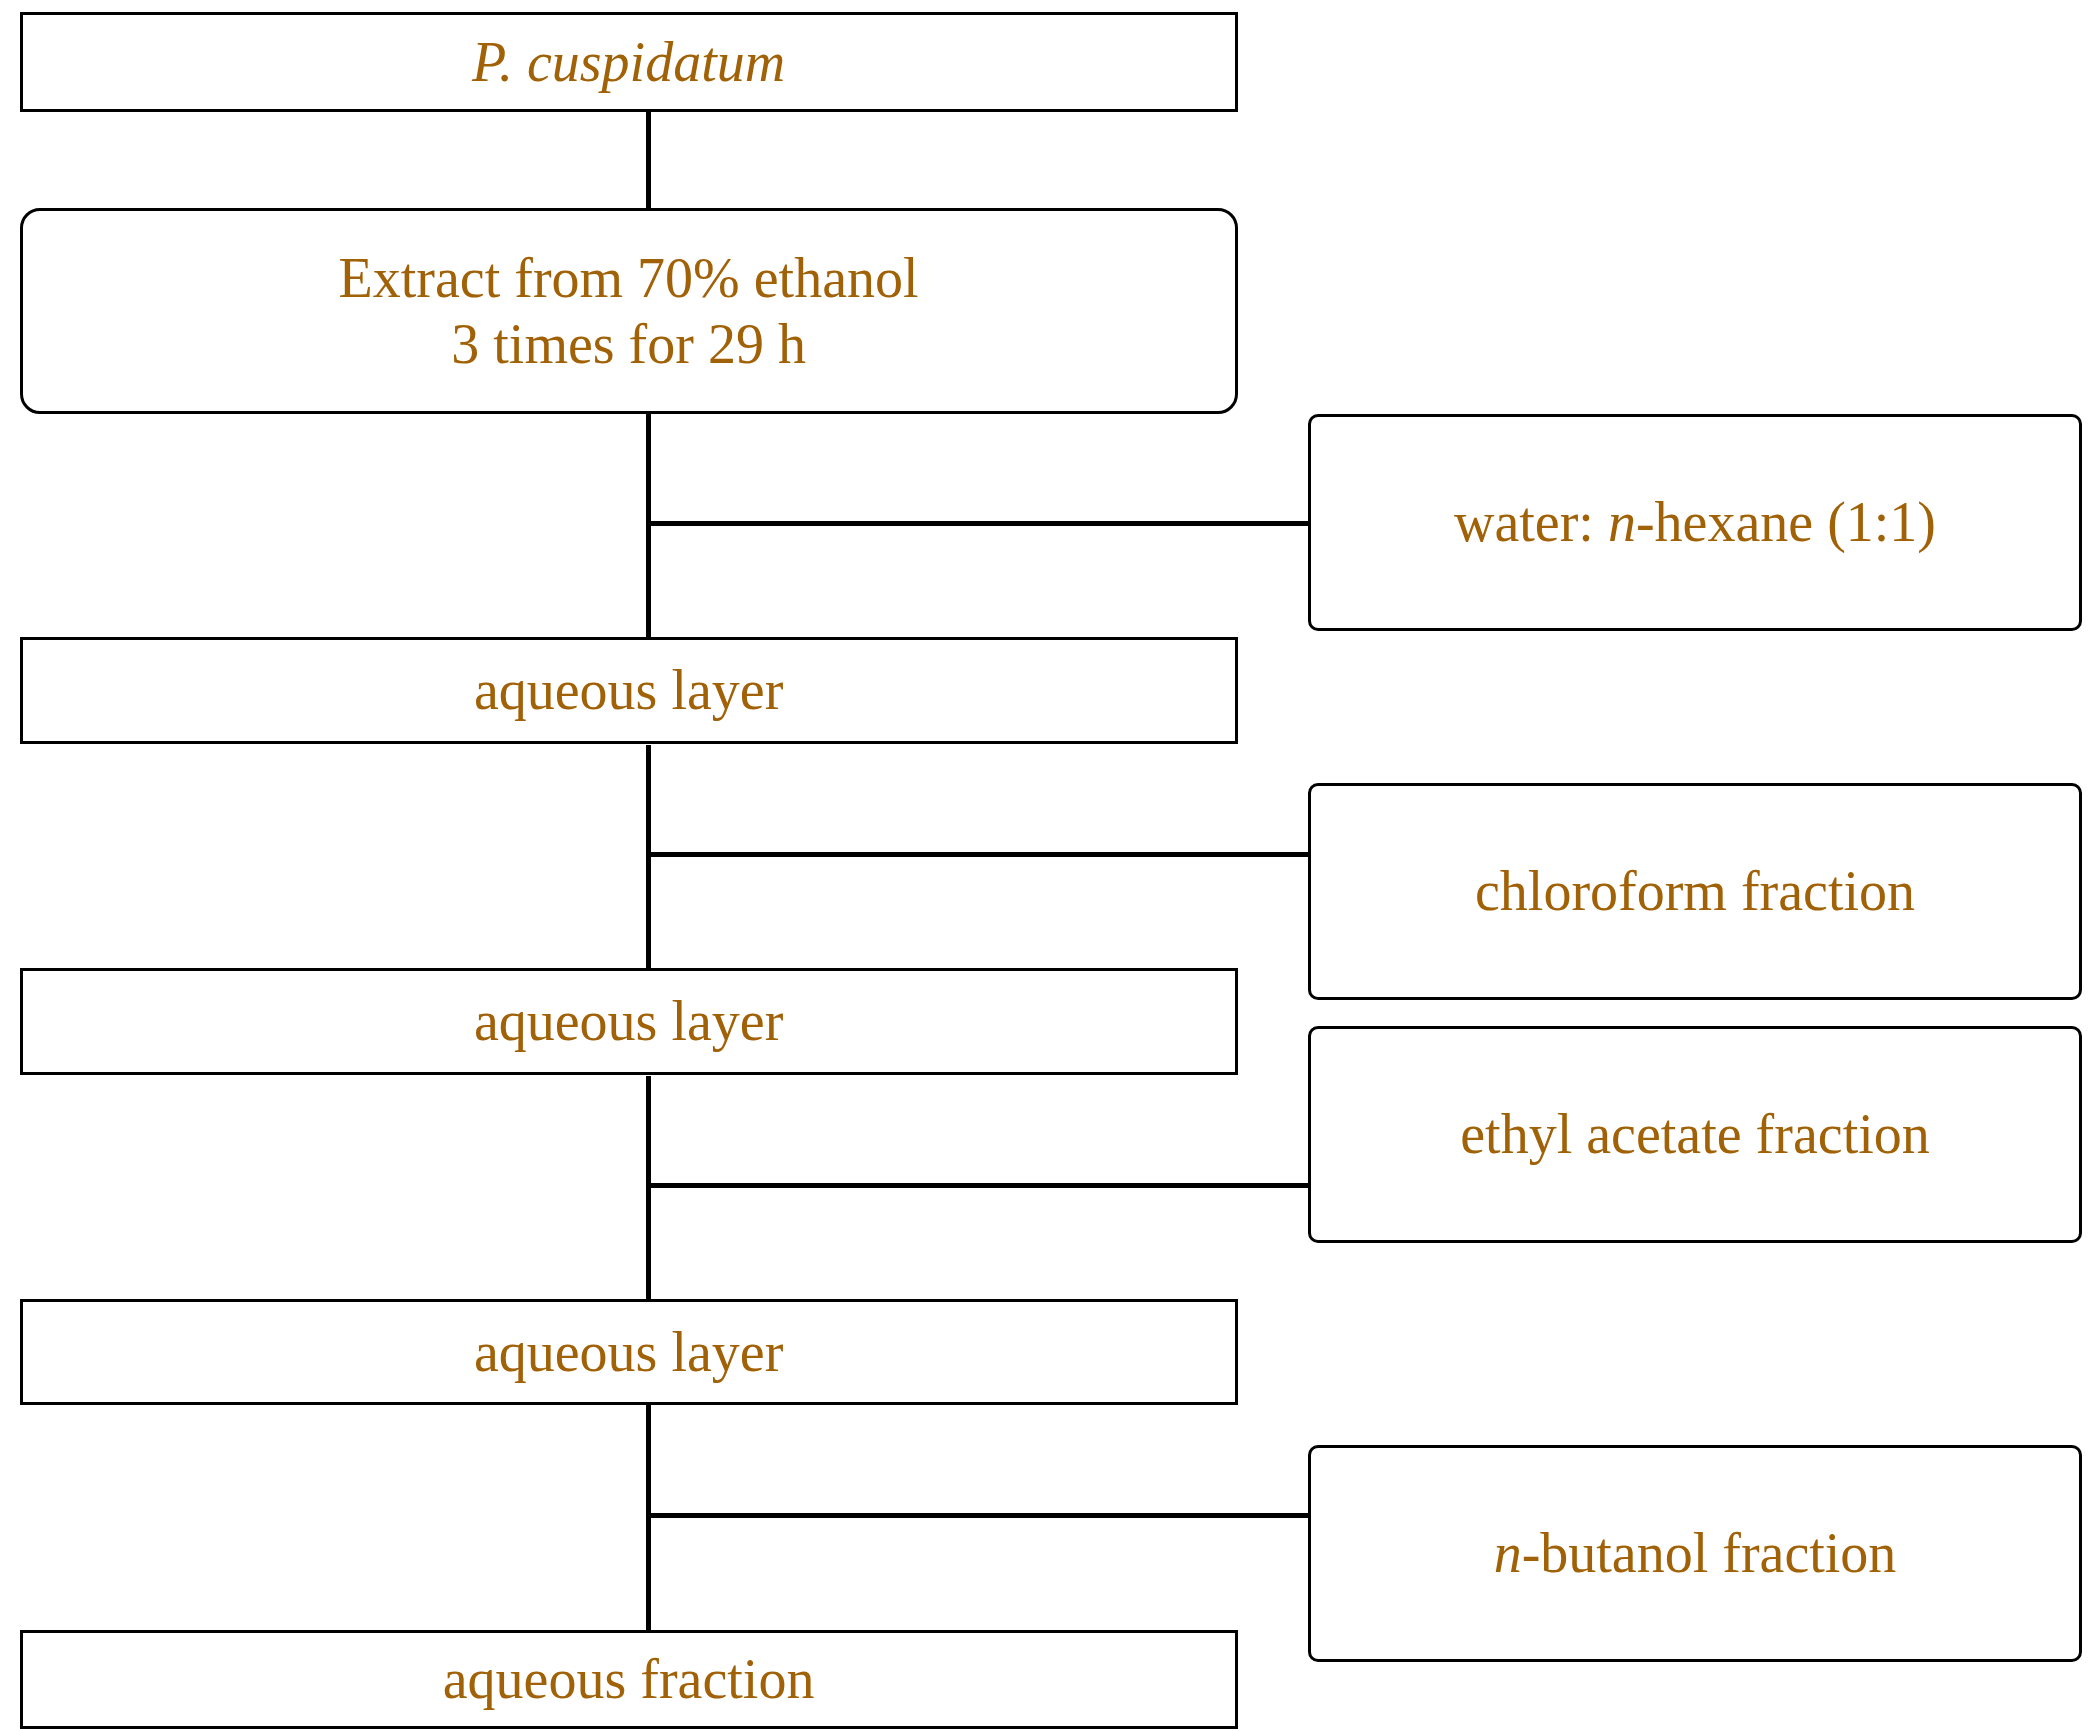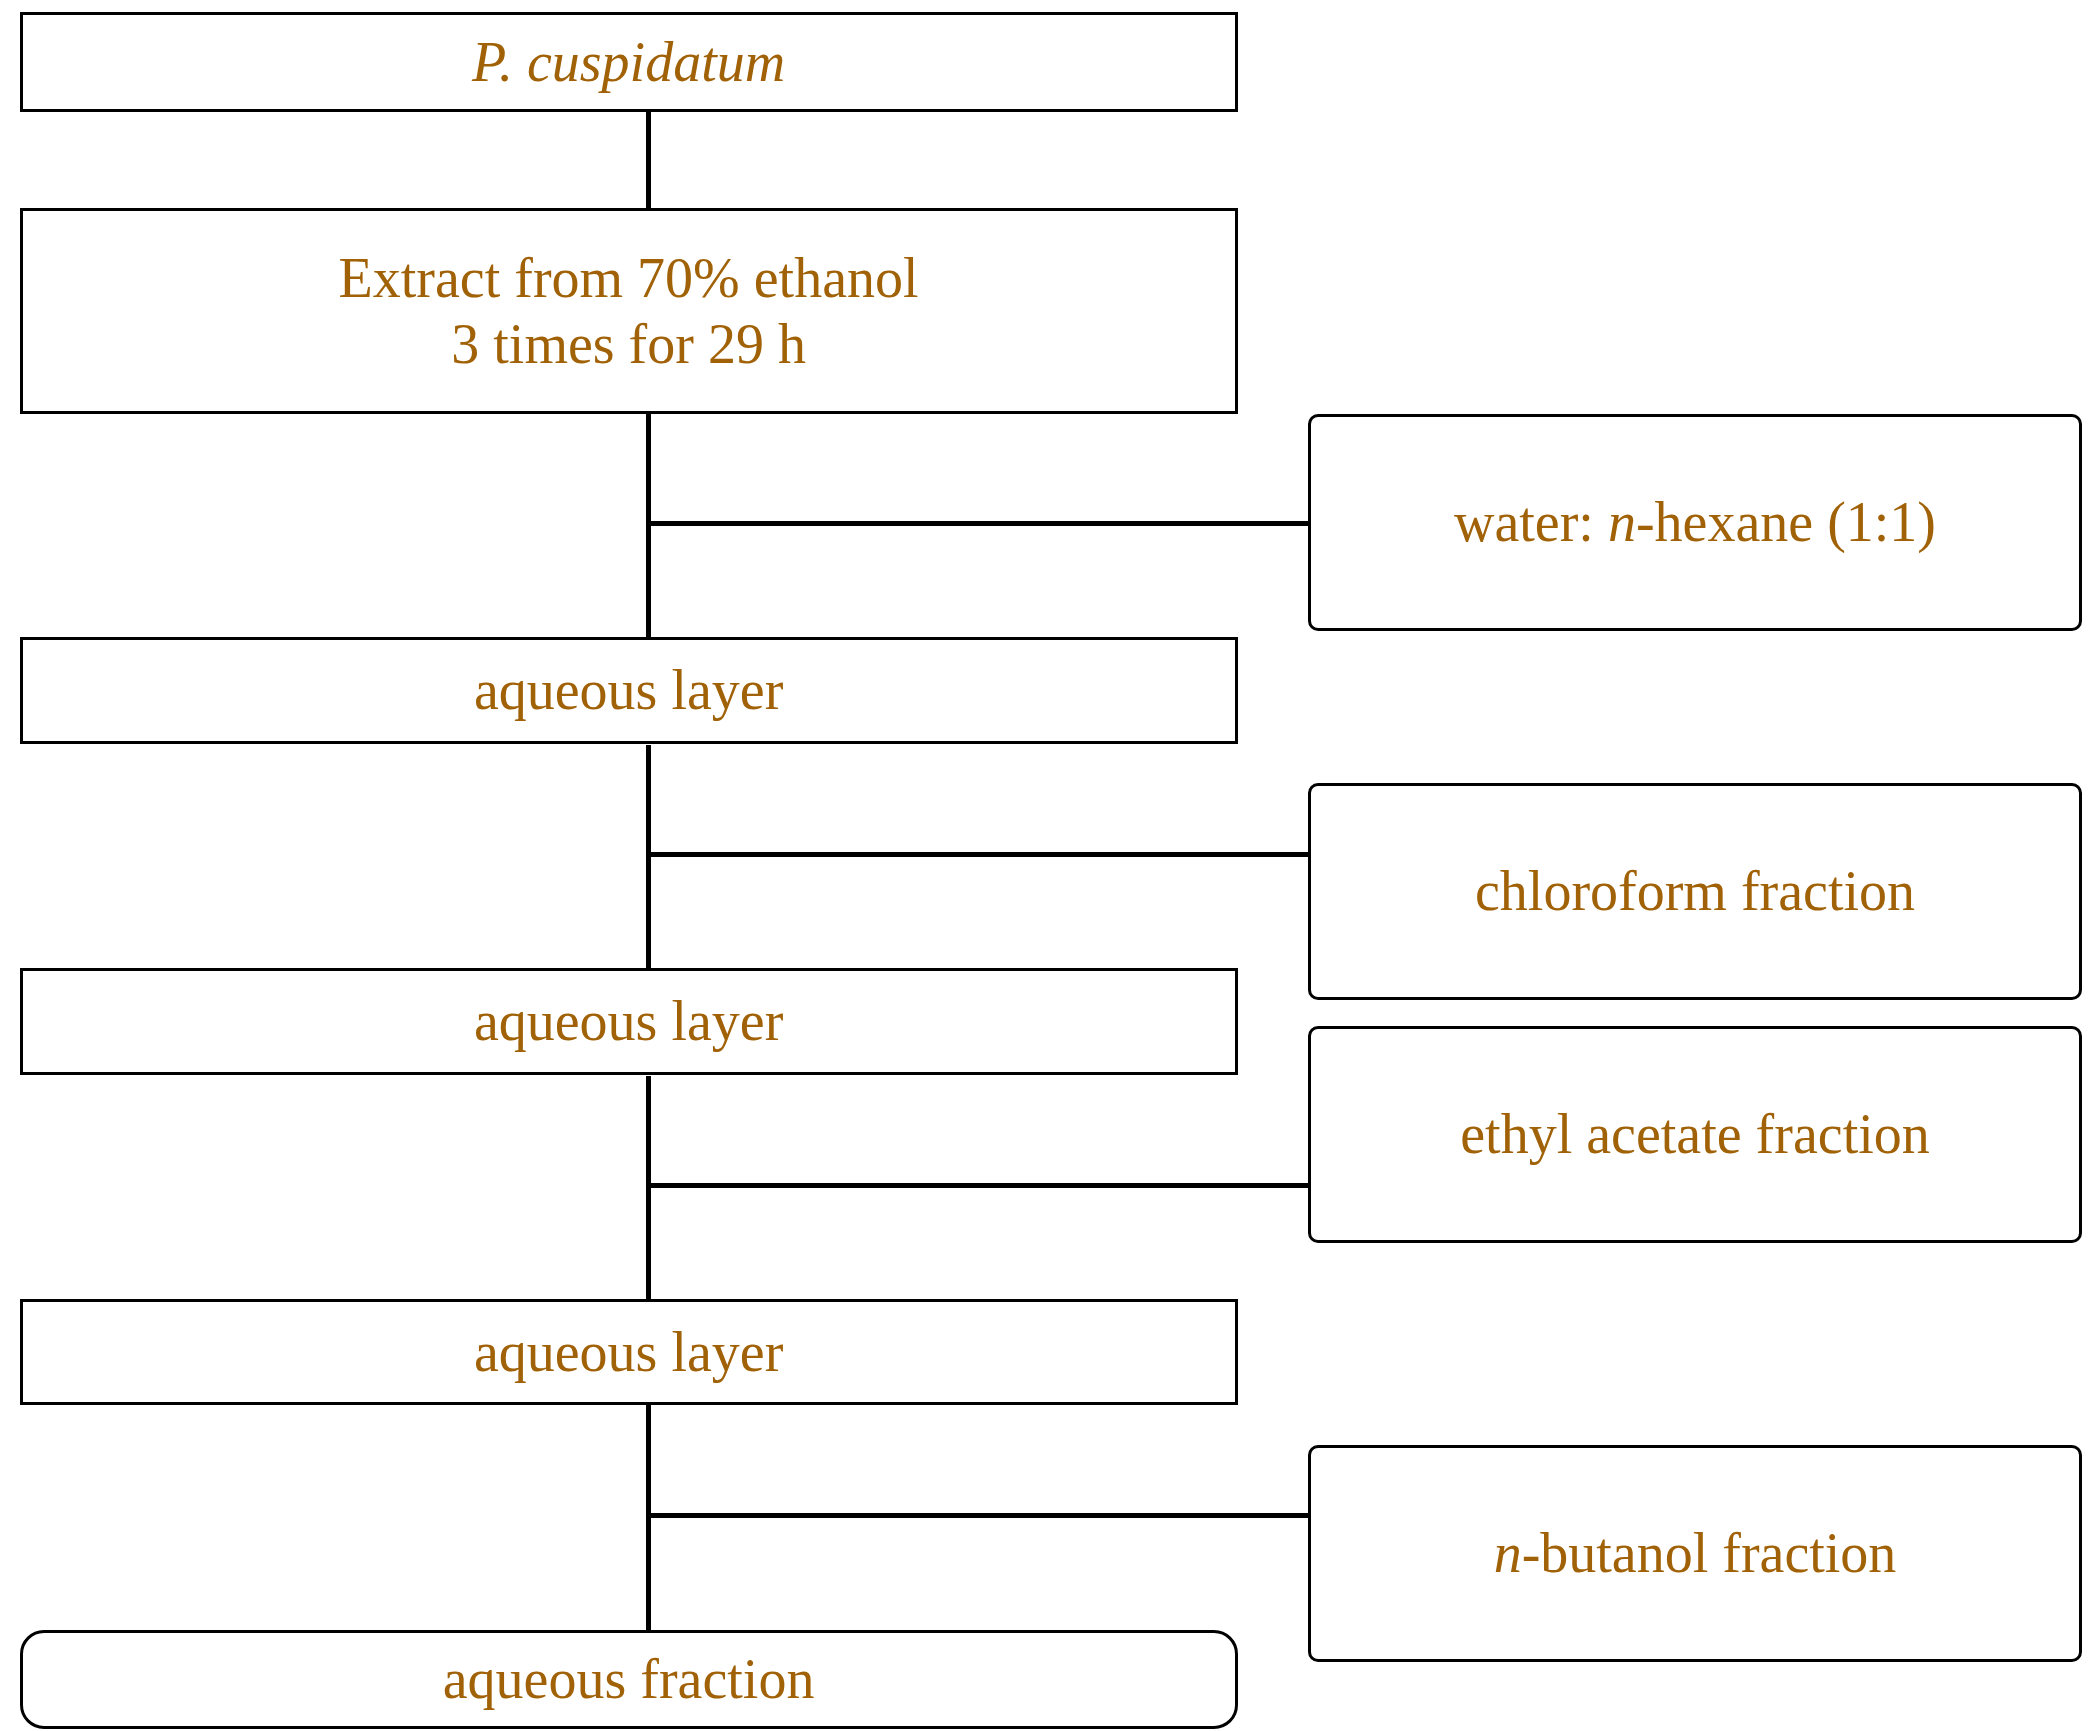--- a/index.html
+++ b/index.html
@@ -63,38 +63,38 @@
 
   <div class="connector h" style="left:646px; top:521px; width:665px;"></div>
   <div class="connector h" style="left:646px; top:852px; width:665px;"></div>
   <div class="connector h" style="left:646px; top:1183px; width:665px;"></div>
   <div class="connector h" style="left:646px; top:1513px; width:665px;"></div>
 
   <div class="node left-col italic" style="top:11.8px; height:100px;">
     <span class="line-text">P. cuspidatum</span>
   </div>
 
-  <div class="node left-col" style="top:208px; height:206px;">
+  <div class="node left-col" style="top:208px; height:206px;border-radius:20px;">
     <span class="line-text">Extract from 70% ethanol</span>
     <span class="line-text">3 times for 29 h</span>
   </div>
 
   <div class="node left-col" style="top:637px; height:107px;">
     <span class="line-text">aqueous layer</span>
   </div>
 
   <div class="node left-col" style="top:968px; height:107px;">
     <span class="line-text">aqueous layer</span>
   </div>
 
   <div class="node left-col" style="top:1299px; height:106px;">
     <span class="line-text">aqueous layer</span>
   </div>
 
-  <div class="node left-col" style="top:1630px; height:99px;border-radius:24px;">
+  <div class="node left-col" style="top:1630px; height:99px;">
     <span class="line-text">aqueous fraction</span>
   </div>
 
   <div class="node right-col" style="top:414px; height:217px;">
     <span class="line-text">
       <span>water: </span><i>n</i><span>-hexane (1:1)</span>
     </span>
   </div>
 
   <div class="node right-col" style="top:783px; height:217px;">

